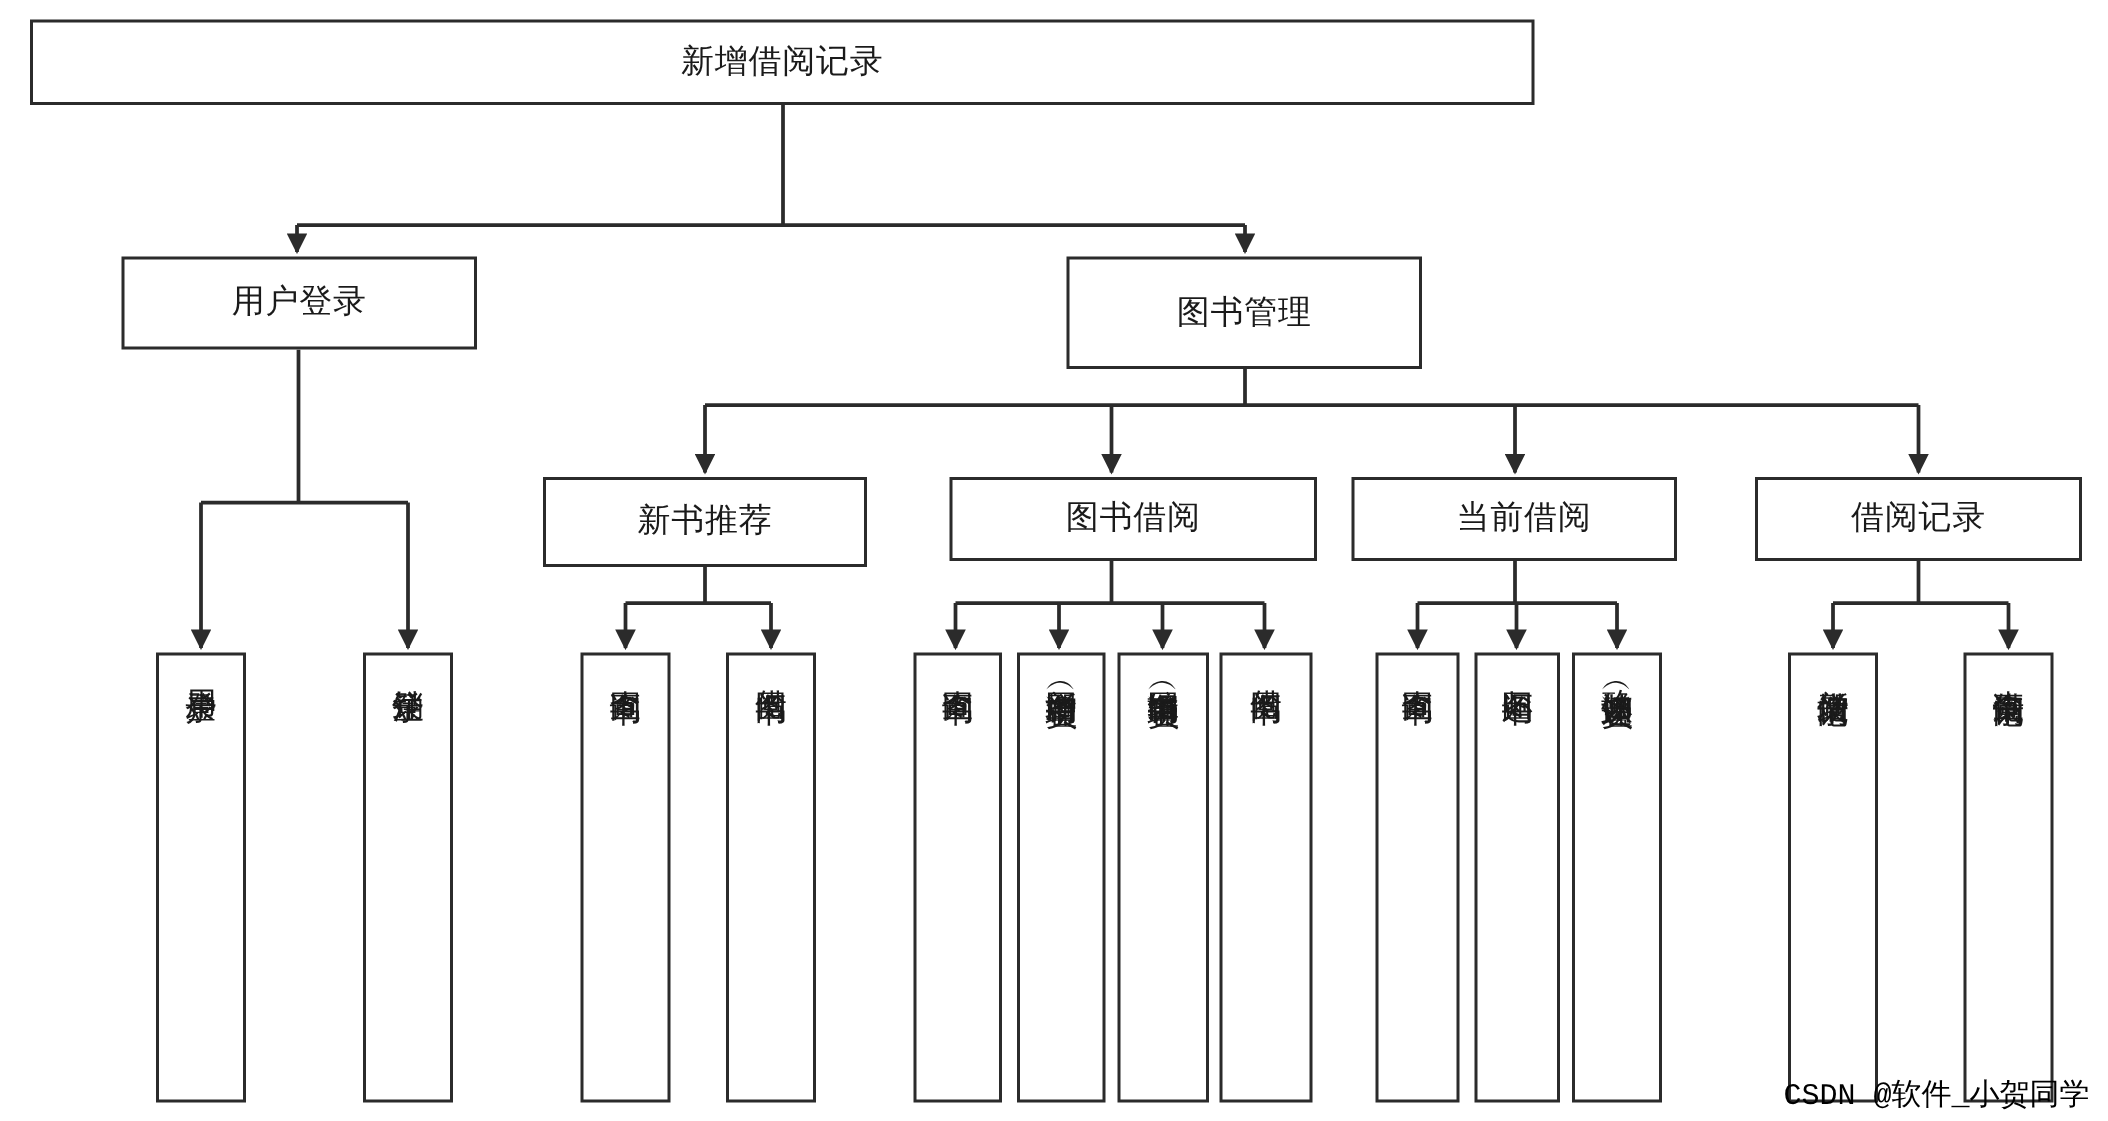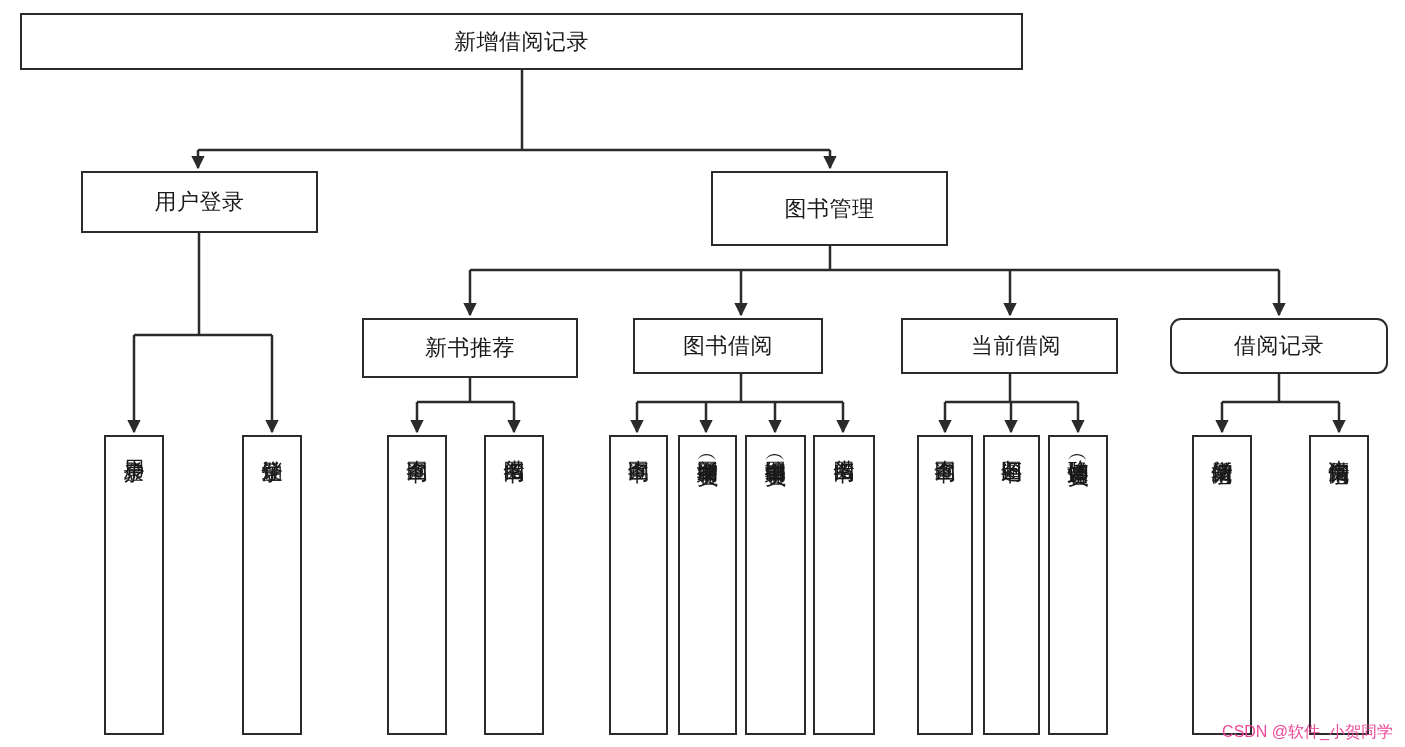--- a/index.html
+++ b/index.html
@@ -58,25 +58,25 @@
     text-orientation: upright;
     font-size: 21px;
     line-height: 1.05;
     letter-spacing: 1px;
     white-space: nowrap;
   }
   .watermark {
     position: absolute;
     right: 12px;
     bottom: 4px;
-    font-size: 16px;
-    color: #ec4899;
+    font-size: 20px;
+    color: #000000;
     z-index: 5;
     white-space: nowrap;
-    font-family: Liberation Sans, sans-serif;
+    font-family: Liberation Mono, monospace;
   }
 </style>
 </head>
 <body>
 
 <div id="canvas">
 
   <svg id="edges" viewBox="0 0 1405 747" xmlns="http://www.w3.org/2000/svg">
     <defs>
       <marker id="arrow" viewBox="0 0 10 10" refX="9" refY="5" markerWidth="5.5" markerHeight="5.5" orient="auto-start-reverse">
@@ -134,27 +134,27 @@
   <div class="node horizontal" style="left: 81px; top: 171px; width: 237px; height: 62px;">
     <span class="label">用户登录</span>
   </div>
   <div class="node horizontal" style="left: 711px; top: 171px; width: 237px; height: 75px;">
     <span class="label">图书管理</span>
   </div>
 
   <div class="node horizontal" style="left: 362px; top: 318px; width: 216px; height: 60px;">
     <span class="label">新书推荐</span>
   </div>
-  <div class="node horizontal" style="left: 633px; top: 318px; width: 190px; height: 56px; justify-content: center;">
+  <div class="node horizontal" style="left: 633px; top: 318px; width: 245px; height: 56px; justify-content: center;">
     <span class="label">图书借阅</span>
   </div>
   <div class="node horizontal" style="left: 901px; top: 318px; width: 217px; height: 56px; padding-left: 13px;">
     <span class="label">当前借阅</span>
   </div>
-  <div class="node horizontal" style="left: 1170px; top: 318px; width: 218px; height: 56px; border-radius: 11px;">
+  <div class="node horizontal" style="left: 1170px; top: 318px; width: 218px; height: 56px;">
     <span class="label">借阅记录</span>
   </div>
 
   <div class="node vertical" style="left: 104px; top: 435px; width: 60px; height: 300px;">
     <span class="label">用户登录</span>
   </div>
   <div class="node vertical" style="left: 242px; top: 435px; width: 60px; height: 300px;">
     <span class="label">注销登录</span>
   </div>
   <div class="node vertical" style="left: 387px; top: 435px; width: 60px; height: 300px;">

